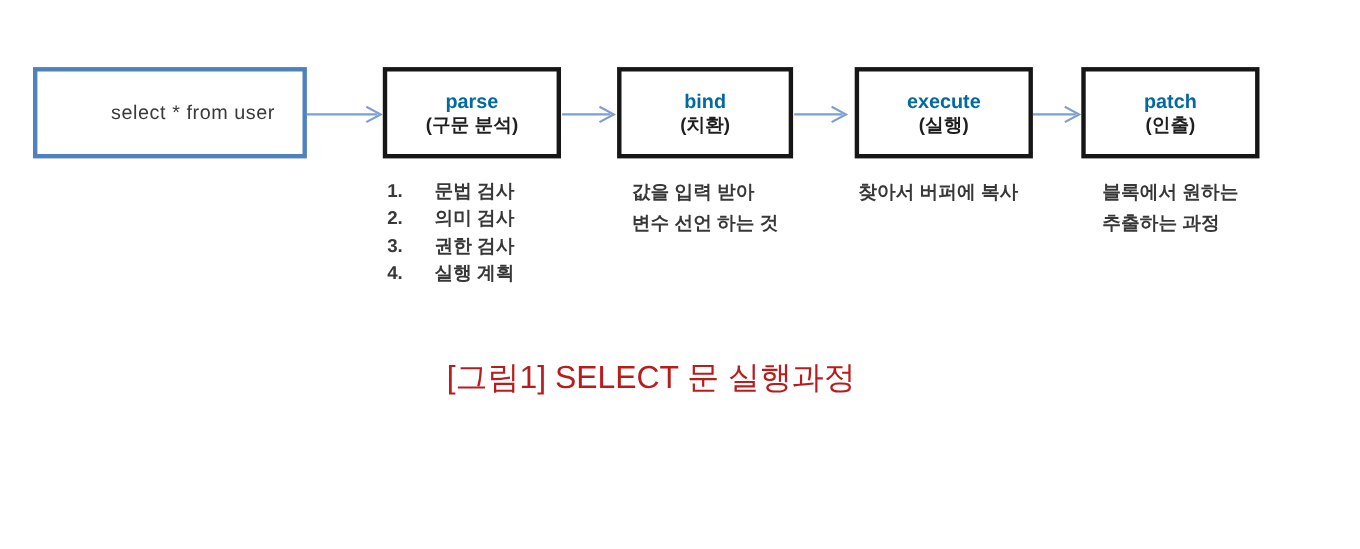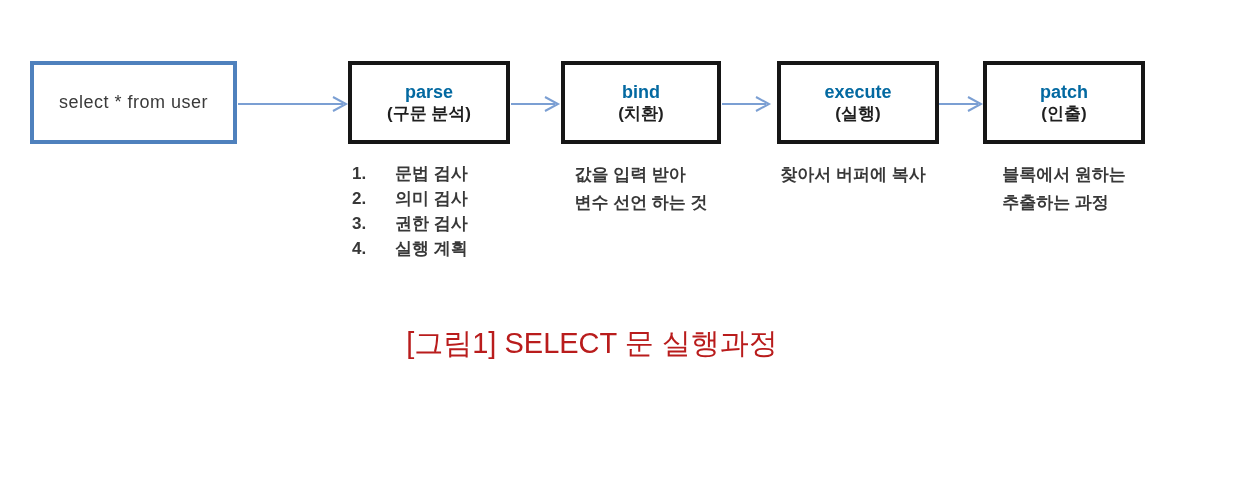--- a/index.html
+++ b/index.html
@@ -28,20 +28,21 @@
     position: absolute;
     left: 30px;
     top: 61px;
     width: 199px;
     height: 75px;
     border: 4px solid #4f81bd;
     background: #ffffff;
     display: flex;
     align-items: center;
     justify-content: center;
+    padding-left: 42px;
   }
   .input-box .sql-text {
     font-size: 18px;
     font-weight: 500;
     color: #3a3a3a;
     letter-spacing: 0.5px;
   }
   .stage-box {
     position: absolute;
     top: 61px;

